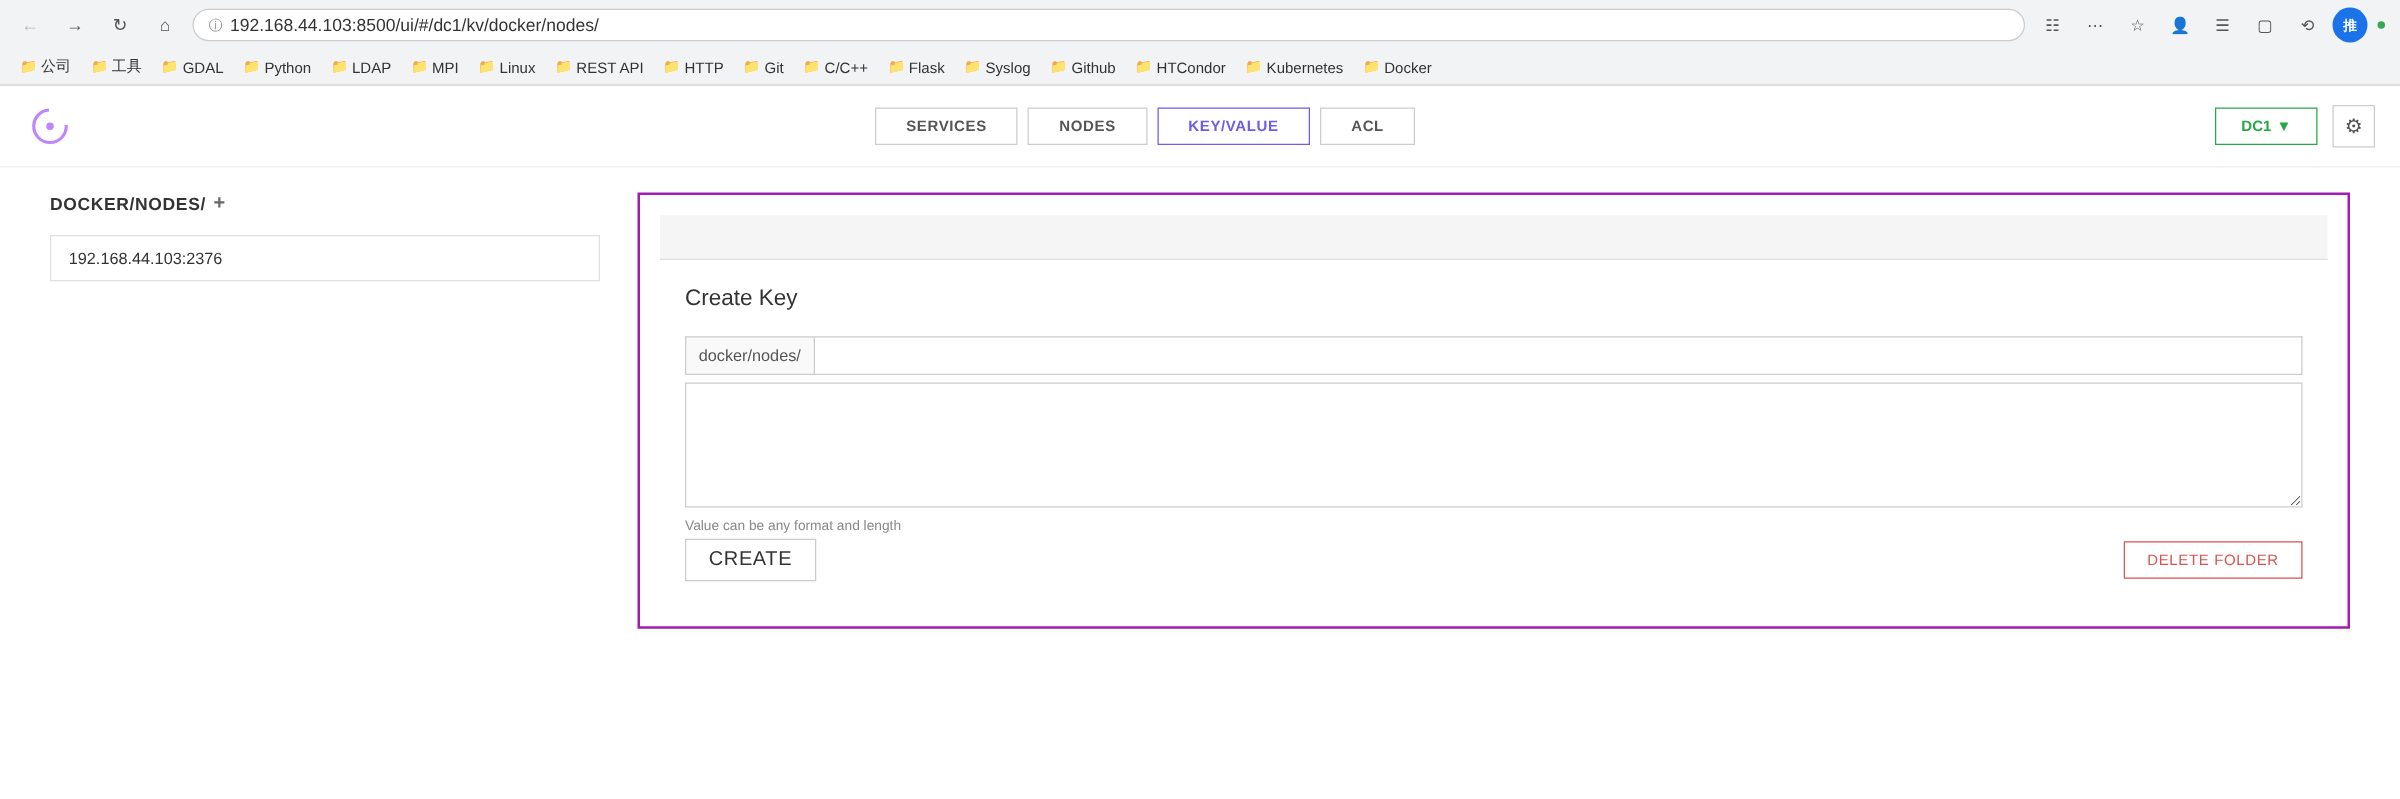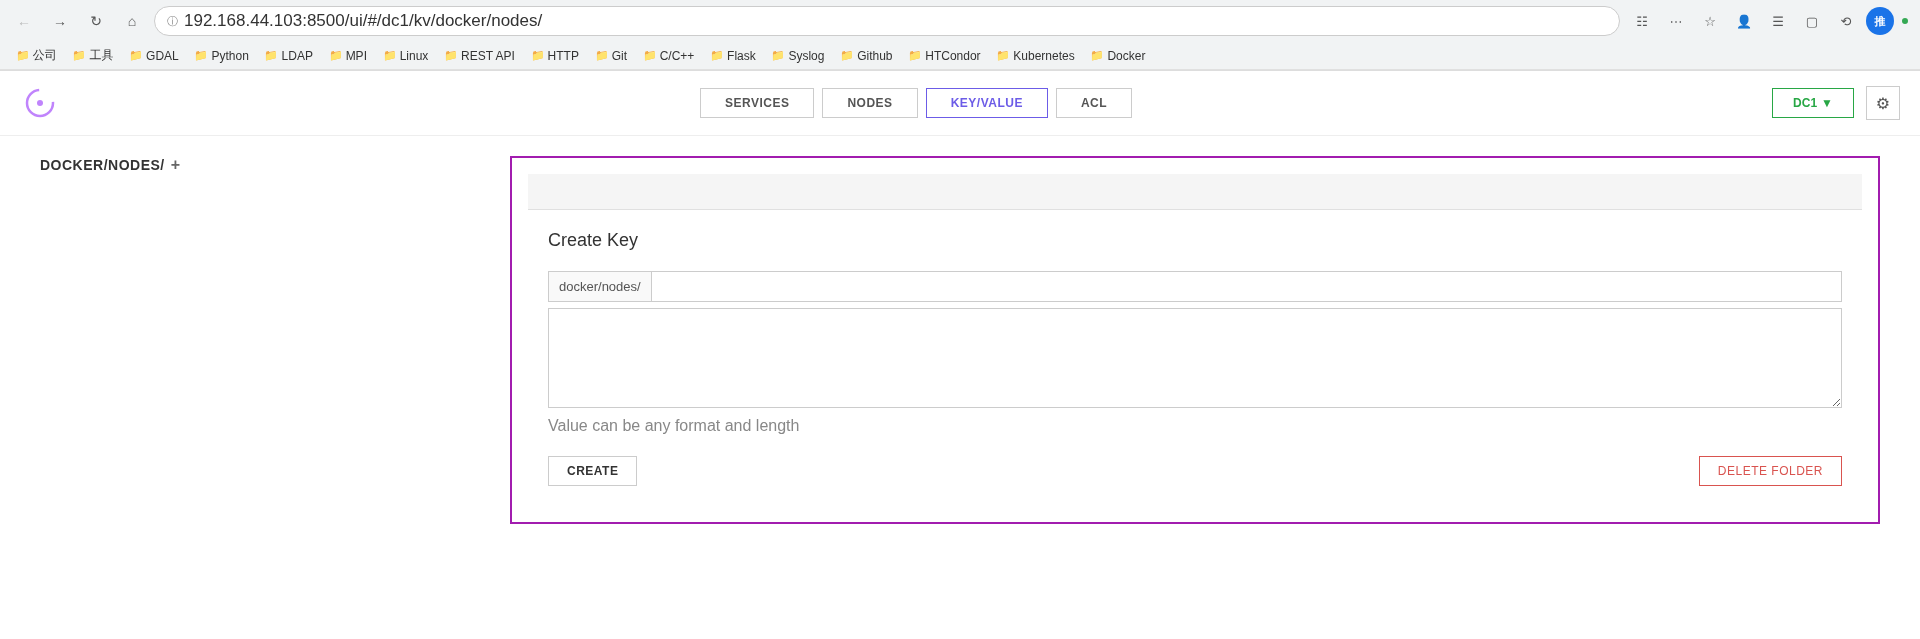--- a/index.html
+++ b/index.html
@@ -33,21 +33,21 @@
       display: flex;
       align-items: center;
       background: #fff;
       border: 1px solid #ccc;
       border-radius: 20px;
       padding: 4px 12px;
       gap: 6px;
       font-size: 13px;
     }
     .address-bar .lock-icon { color: #888; font-size: 11px; }
-    .address-text { color: #333; font-size: 17px; }
+    .address-text { color: #333; font-size: 14px; }
     .browser-actions {
       display: flex; align-items: center; gap: 6px;
     }
     .browser-action-btn {
       width: 28px; height: 28px;
       border-radius: 50%;
       border: none;
       background: transparent;
       cursor: pointer;
       display: flex; align-items: center; justify-content: center;
@@ -265,37 +265,37 @@
       width: 100%;
       height: 100px;
       padding: 8px 10px;
       border: 1px solid #ccc;
       font-size: 13px;
       resize: vertical;
       outline: none;
       font-family: Arial, sans-serif;
     }
     .value-hint {
-      font-size: 16px;
+      font-size: 11px;
       color: #888;
       margin-top: 6px;
-      margin-bottom: 21px;
+      margin-bottom: 4px;
     }
     .action-row {
       display: flex;
       justify-content: space-between;
       align-items: center;
     }
     .btn-create {
       padding: 7px 18px;
       border: 1px solid #ccc;
       background: #fff;
       cursor: pointer;
-      font-size: 12px;
-      font-weight: 700;
+      font-size: 16px;
+      font-weight: 400;
       letter-spacing: 0.5px;
       color: #333;
       text-transform: uppercase;
     }
     .btn-delete {
       padding: 7px 18px;
       border: 1px solid #d9534f;
       background: #fff;
       cursor: pointer;
       font-size: 12px;
@@ -429,20 +429,21 @@
   </div>
 
   <div class="main-content">
 
     <div class="left-panel">
       <div class="path-header">
         <span>DOCKER/NODES/</span>
         <span class="path-plus">+</span>
       </div>
       <div class="key-list">
+        <div class="key-item">192.168.44.103:2376</div>
       </div>
     </div>
 
     <div class="right-panel">
       <div class="right-panel-header"></div>
       <div class="right-panel-body">
         <div class="create-key-title">Create Key</div>
 
         <div class="key-input-row">
           <span class="key-prefix">docker/nodes/</span>

